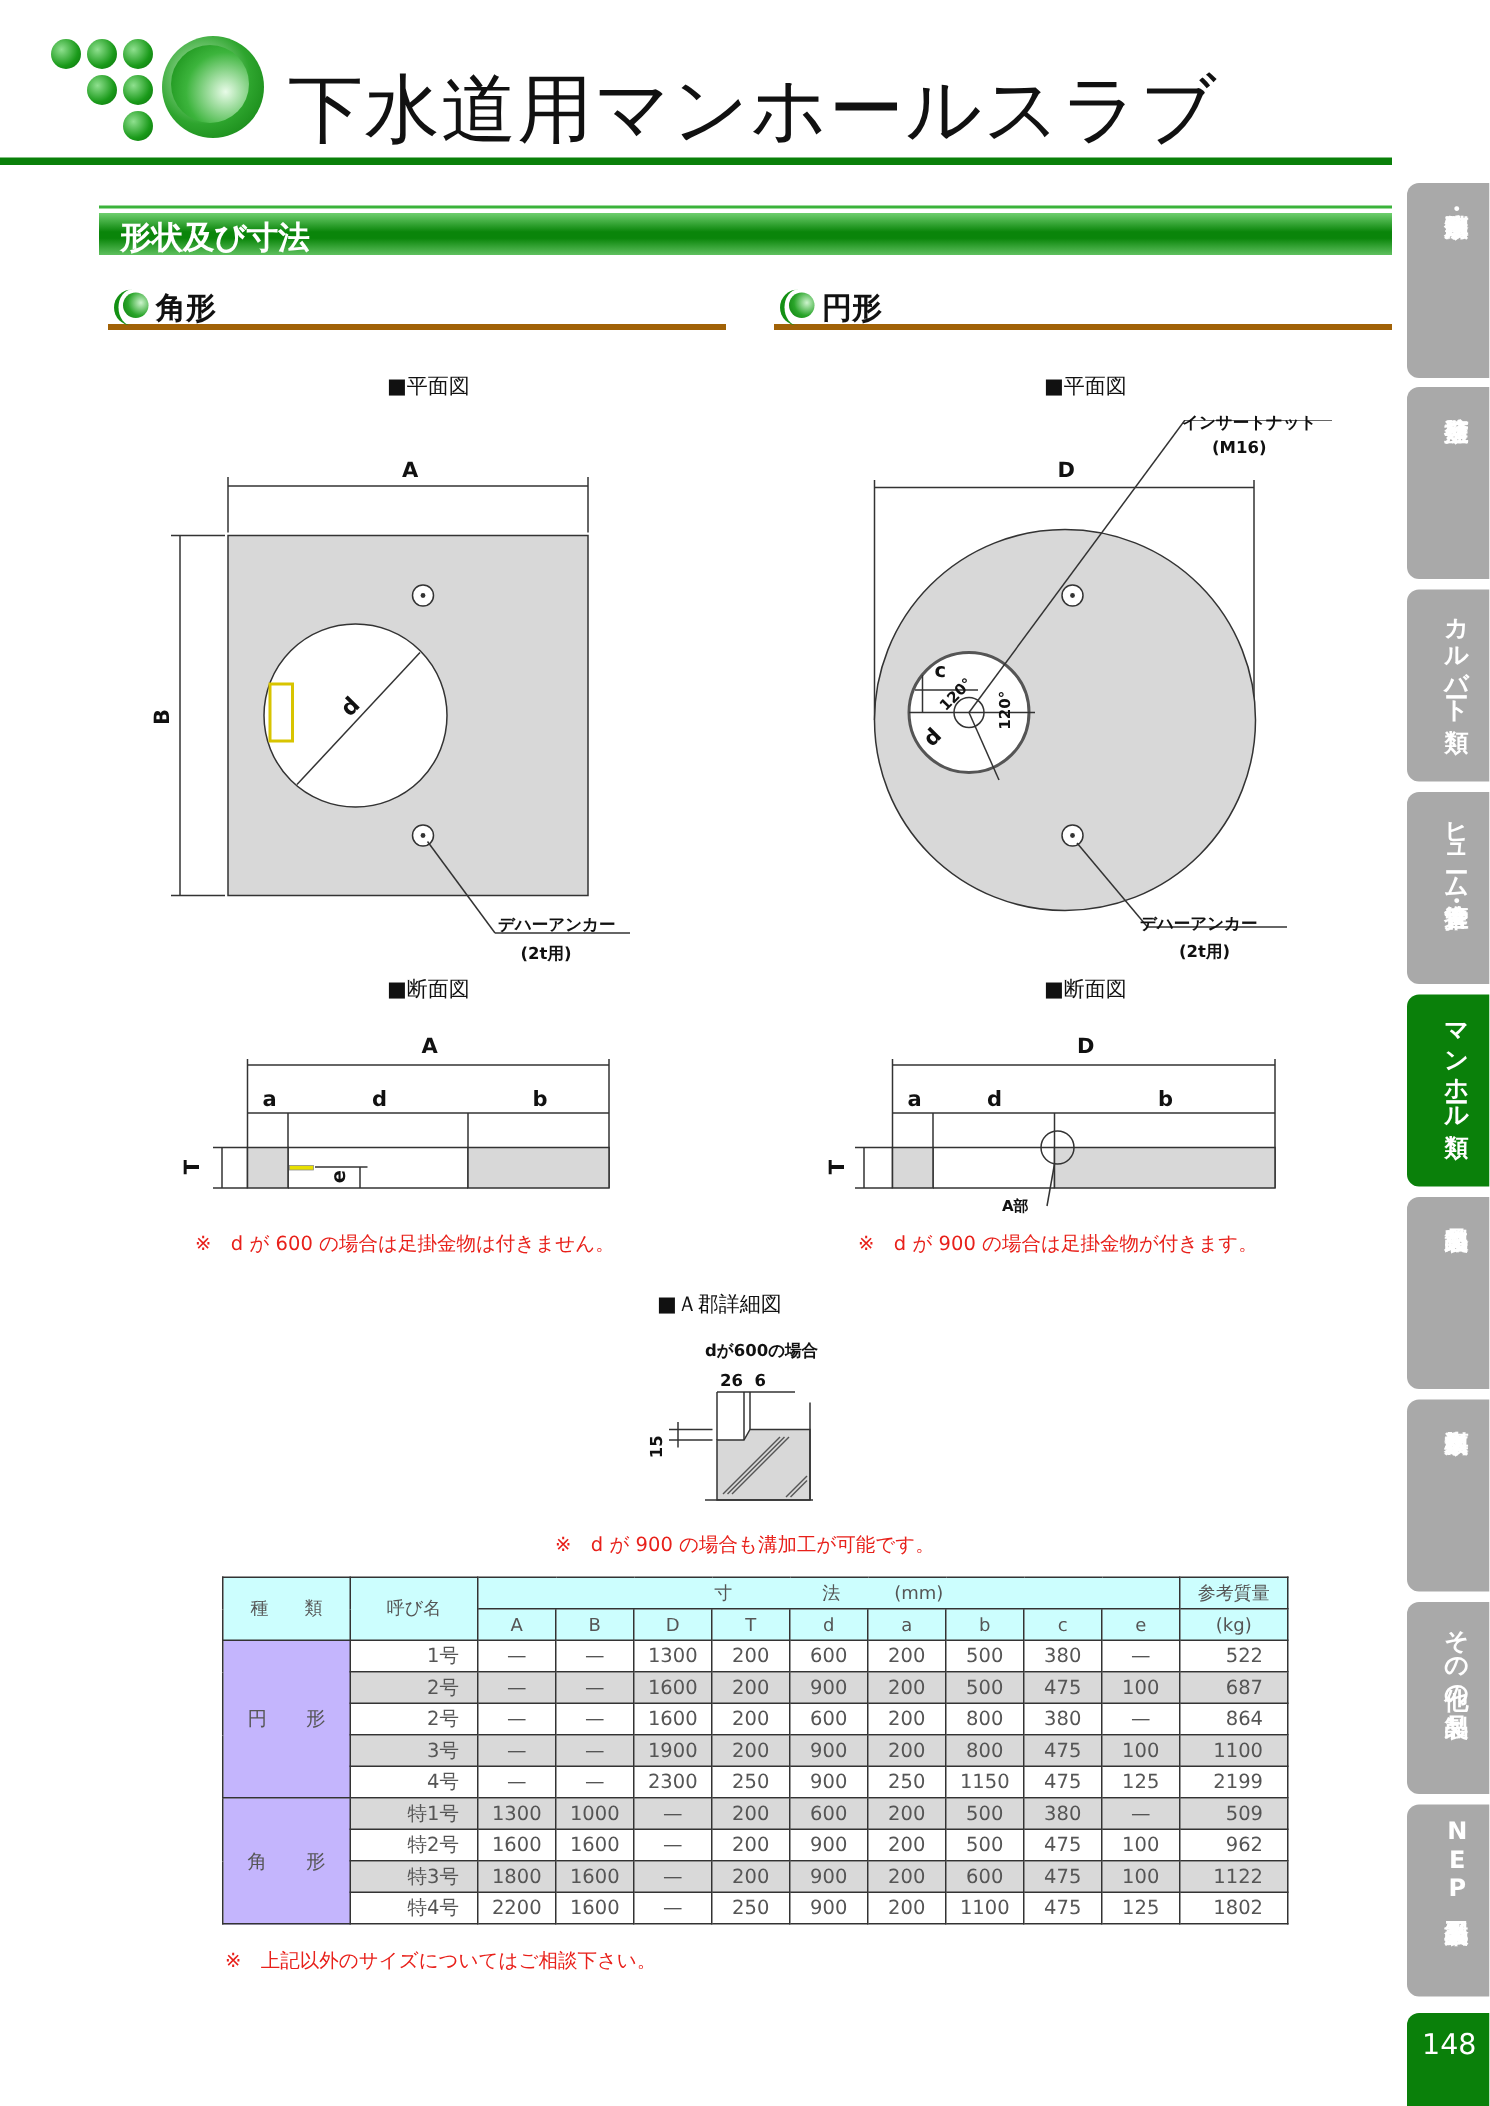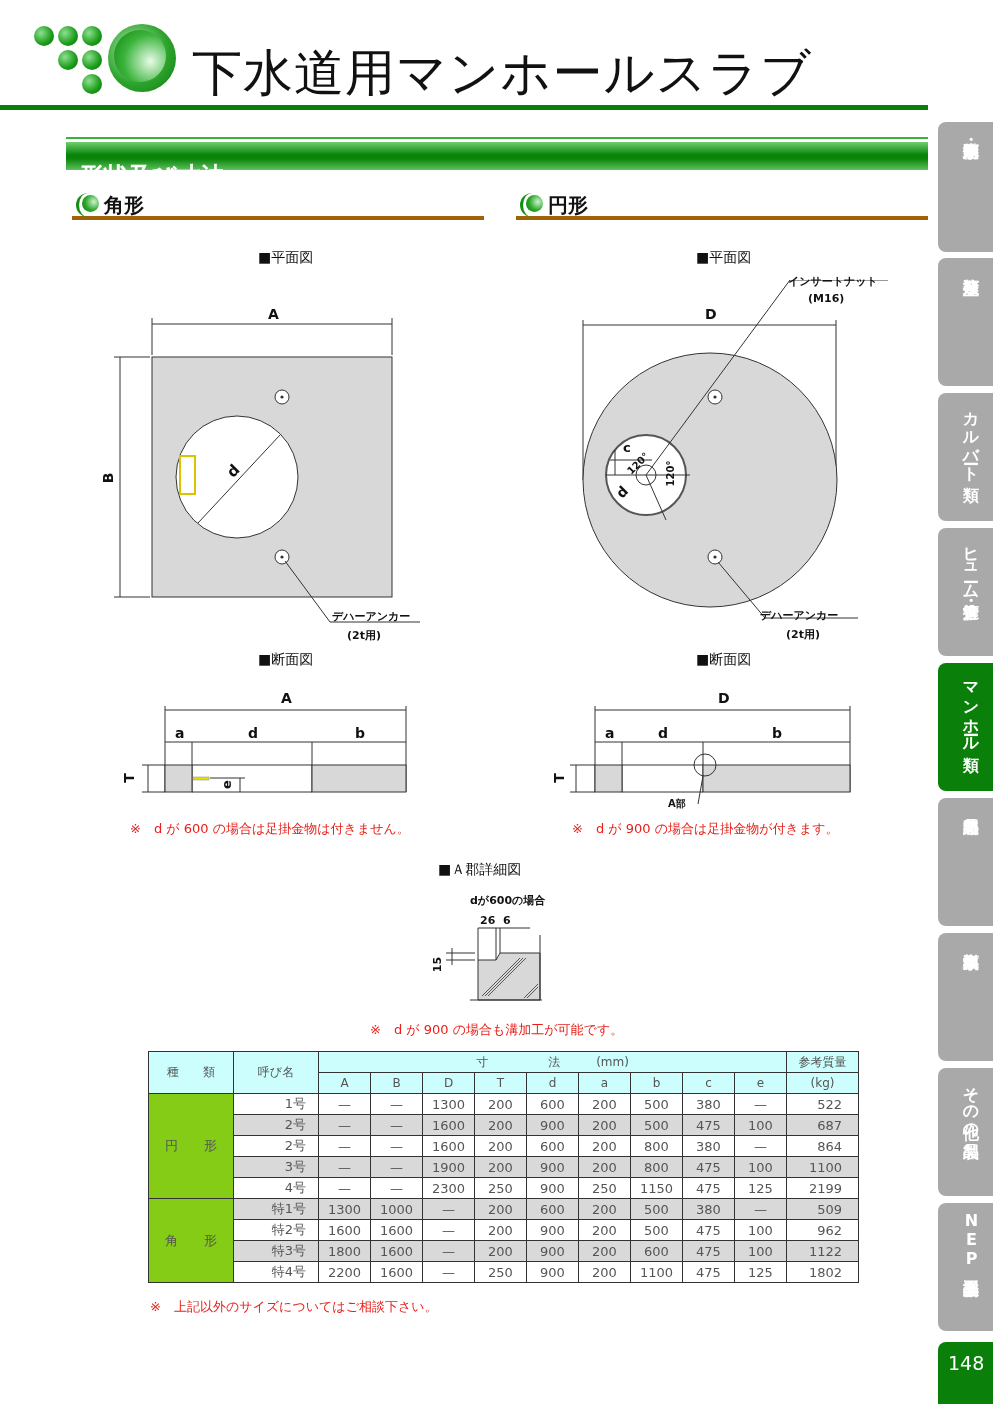--- a/index.html
+++ b/index.html
@@ -14,21 +14,21 @@
               background: radial-gradient(circle at 40% 40%, #c9f0c9, #2ea52e 55%, #0c7a0c); }
   .logo-big::after { content: ""; position: absolute; left: 6px; top: 6px; width: 52px; height: 52px; border-radius: 50%;
               background: radial-gradient(circle at 70% 60%, #e8fbe8, #3cb43c 55%, #0e860e); }
   .page-title { left: 192px; top: 40px; font-size: 50px; font-weight: normal; letter-spacing: 1px; color: #111; }
   .title-rule { left: 0; top: 105px; width: 928px; height: 5px; background: #0a800a; }
 
   
   .band-top { left: 66px; top: 137px; width: 862px; height: 2px; background: #3bb33b; }
   .band { left: 66px; top: 142px; width: 862px; height: 28px;
           background: linear-gradient(to bottom, #6fcf6f 0%, #0a850a 45%, #0a850a 60%, #5fc05f 100%); }
-  .band-label { position: absolute; left: 14px; top: 2px; font-size: 24px; color: #fff; font-weight: bold; margin-top: 16px; }
+  .band-label { position: absolute; left: 14px; top: 2px; font-size: 21px; color: #fff; font-weight: bold; }
 
   
   .subhead { position: absolute; height: 30px; border-bottom: 4px solid #a16207; }
   .subhead .bullet { position: absolute; left: 4px; top: 3px; width: 24px; height: 24px; border-radius: 50%;
                      border-left: 3px solid #139013; }
   .subhead .bullet::after { content: ""; position: absolute; left: 3px; top: 2px; width: 17px; height: 17px; border-radius: 50%;
                      background: radial-gradient(circle at 70% 40%, #cdf4cd, #2aa52a 55%, #0b7b0b); }
   .subhead .label { position: absolute; left: 32px; top: 2px; font-size: 20px; color: #111; font-weight: bold; }
 
   .caption { font-size: 14px; color: #111; }
@@ -40,21 +40,21 @@
               color: #fff; font-size: 16px; writing-mode: vertical-rl; text-orientation: upright;
               padding-top: 8px; padding-right: 14px; letter-spacing: 0; line-height: 1; font-weight: bold; }
   .side-tab.active { background: #0a800a; }
   .page-num { position: absolute; left: 938px; top: 1342px; width: 55px; height: 62px; background: #0a800a;
               border-radius: 8px 0 0 0; color: #ffffff; font-size: 19px; padding: 10px 0 0 10px; }
 
   
   table.spec { position: absolute; left: 148px; top: 1051px; border-collapse: collapse; font-size: 13px; color: #555; }
   table.spec td, table.spec th { border: 1px solid #333; text-align: center; height: 21px; font-weight: normal; padding: 0; }
   table.spec th { background: #ccfefe; color: #555; font-size: 12px; }
-  table.spec td.type { background: #84cc16; color: #555; }
+  table.spec td.type { background: #c4b5fd; color: #555; }
   table.spec tr.alt td:not(.type) { background: #d9d9d9; }
   table.spec td.name { text-align: right; padding-right: 12px; }
   table.spec td.mass { text-align: right; padding-right: 16px; }
 </style>
 </head>
 <body>
 
 <div>
   <div class="logo-dot" style="left:34px;top:26px"></div>
   <div class="logo-dot" style="left:58px;top:26px"></div>

